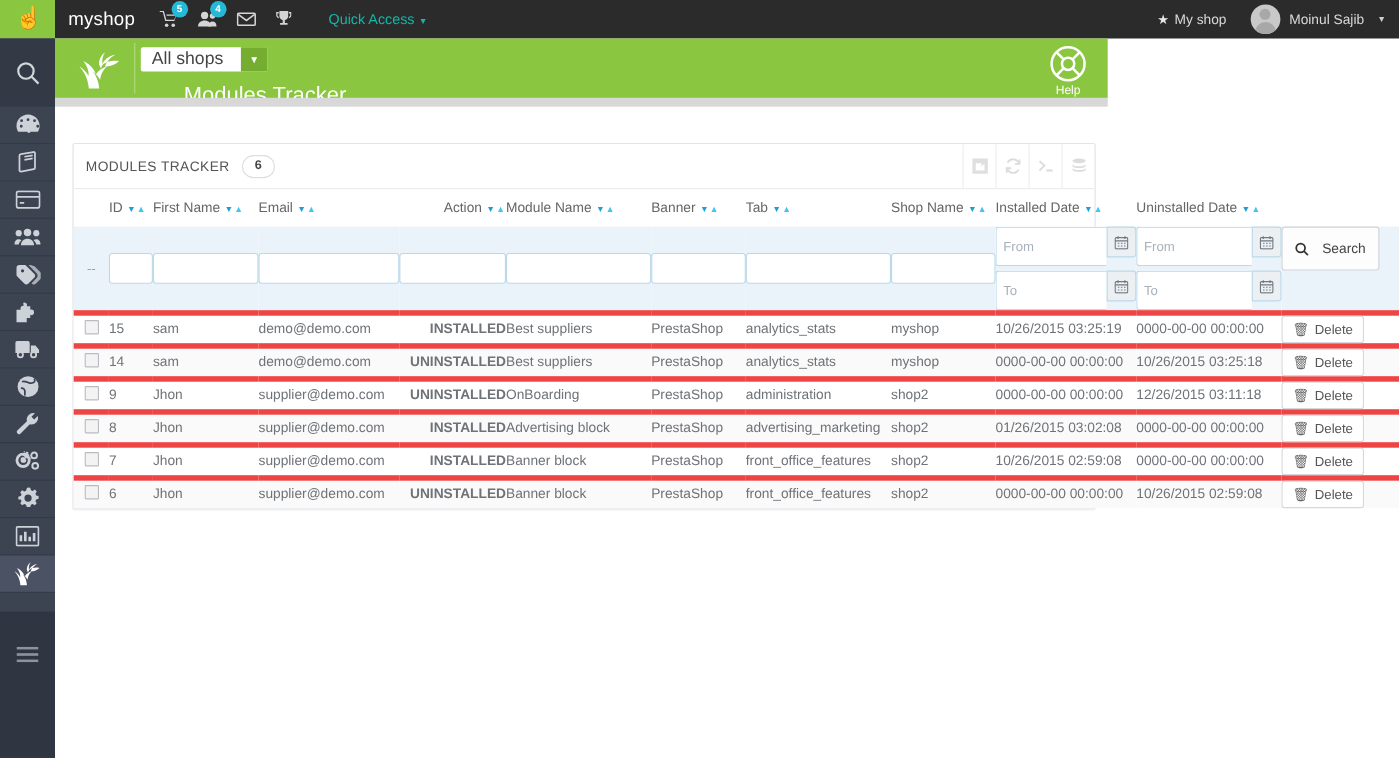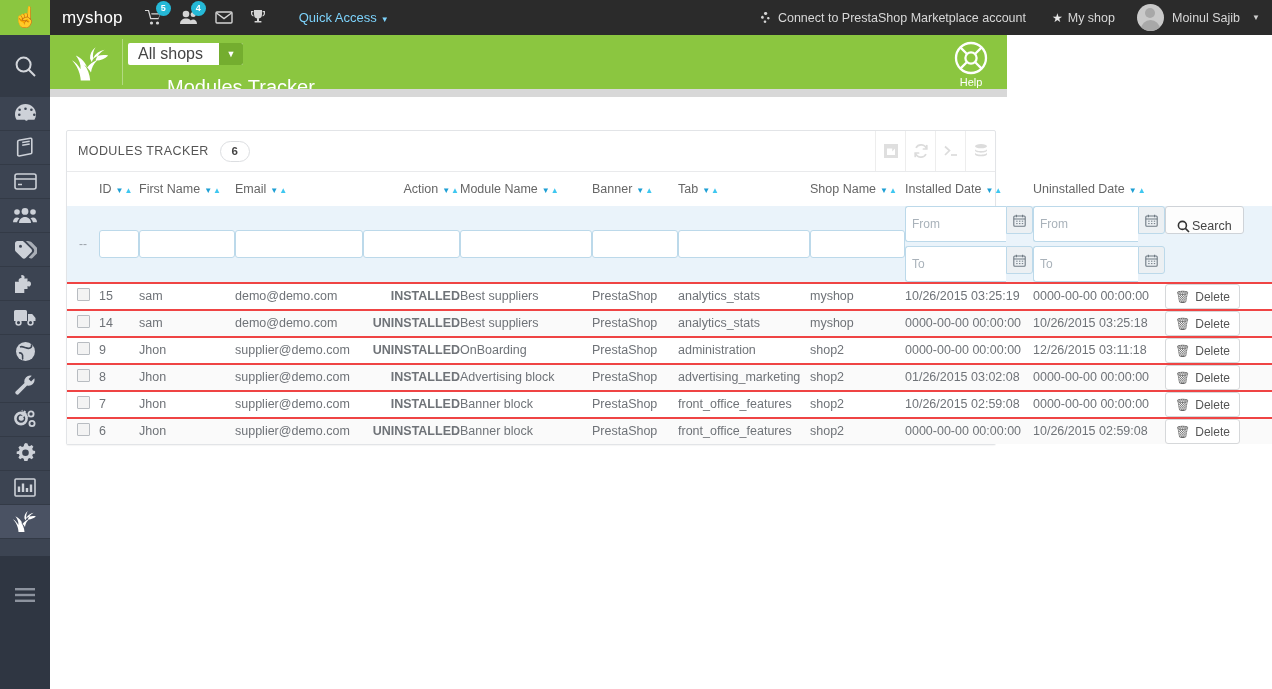--- a/index.html
+++ b/index.html
@@ -30,21 +30,21 @@
     letter-spacing: .2px; white-space: nowrap;
   }
   .tb-icon-wrap { position: relative; margin-right: 18px; display:flex; align-items:center; }
   .tb-icon { font-size: 15px; color: #d5d5d5; line-height: 1; }
   .badge {
     position: absolute; top: -9px; right: -9px;
     background: #25b9d7; color: #fff; font-size: 9px; font-weight: bold;
     border-radius: 9px; min-width: 15px; height: 15px; line-height: 15px;
     text-align: center; padding: 0 3px;
   }
-  #quick-access { font-size: 13px; color: #7dd3fc; margin-left: 16px; white-space: nowrap; }
+  #quick-access { font-size: 13px; color: #14b8a6; margin-left: 16px; white-space: nowrap; }
   .caret-down { font-size: 8px; margin-left: 4px; }
   #topbar-right { margin-left: auto; display: flex; align-items: center; padding-right: 12px; }
   #marketplace-link { font-size: 12.5px; color: #d8d8d8; white-space: nowrap; display:flex; align-items:center; gap:6px;}
   #myshop-link { font-size: 12.5px; color: #d8d8d8; margin-left: 26px; white-space: nowrap; display:flex; align-items:center; gap:5px;}
   .star-icon { color: #e8e8e8; font-size: 12px; }
   #employee-box { display: flex; align-items: center; margin-left: 22px; gap: 8px; }
   #avatar {
     width: 27px; height: 27px; border-radius: 50%; background: #c9c9c9;
     overflow: hidden; position: relative; flex: none;
   }
@@ -174,27 +174,27 @@
     padding: 0 6px; outline: none; font-family: "Liberation Sans", sans-serif;
   }
   .date-field input::placeholder { color: #a9b2ba; }
   .f-input::placeholder { color: #a9b2ba; }
   .cal-btn {
     width: 27px; height: 28px; border: 1px solid #bcd9ea; border-radius: 0 3px 3px 0;
     background: #ecf0f3; display: flex; align-items: center; justify-content: center;
     color: #6f7a84; flex: none;
   }
   #search-btn {
-    display: inline-flex; align-items: flex-end; gap: 2px;
-    height: 28px; padding: 0 11px; border: 1px solid #cfd3d8; border-radius: 3px;
+    display: inline-flex; align-items: center; gap: 12px;
+    height: 40px; padding: 0 11px; border: 1px solid #cfd3d8; border-radius: 3px;
     background: #fdfdfd; font-size: 12.5px; color: #444; white-space: nowrap;
     font-family: "Liberation Sans", sans-serif;
   }
 
-  tbody tr.data-row { border-top: 2px solid #ef4444; margin-top: 37px; }
+  tbody tr.data-row { border-top: 5px solid #ef4444; margin-top: 37px; }
   tbody tr.data-row.odd { background: #ffffff; }
   tbody tr.data-row.even { background: #fafafa; }
   tbody tr.data-row td {
     font-size: 12.5px; color: #6f7378; padding: 8px 6px; line-height: 1.33;
   }
   td.cb-cell { text-align: center; }
   .row-cb {
     width: 13px; height: 13px; border: 1px solid #b8bcc1; background: #f3f3f3;
     display: inline-block; border-radius: 1px;
   }
@@ -267,28 +267,20 @@
           <path d="M3 0h8v4.5a4 4 0 01-8 0zM0 1h2.4v1.2H1.2v1.4c0 .8.5 1.4 1.2 1.6v1.3C.9 6.2 0 5 0 3.6zM11.6 1H14v2.6c0 1.4-.9 2.6-2.4 2.9V5.2c.7-.2 1.2-.8 1.2-1.6V2.2h-1.2zM6 8.4h2V11h2.4v1.5H3.6V11H6z"></path>
         </svg>
     </span>
   </div>
 
   <div id="quick-access">
     <span>Quick Access</span><span class="caret-down">▼</span>
   </div>
 
   <div id="topbar-right">
-    <div id="marketplace-link">
-      <span>
-        <svg class="icon-svg" width="13" height="13" viewBox="0 0 13 13" fill="#d5d5d5">
-            <path d="M5.6 1.2c1.6-.9 3.2.4 2.6 1.9-.5 1.2-2.1 1.2-2.8.3C4.6 2.4 4.8 1.6 5.6 1.2zM2.3 5.4c1.1-1.3 3 0 2.4 1.5-.5 1.2-2.3 1.1-2.7-.2-.1-.5 0-.9.3-1.3zM8.8 6c1.3-.5 2.4 1 1.5 2-.8.9-2.3.3-2.3-.9 0-.5.3-.9.8-1.1zM5.4 9.6c1.1-.6 2.3.5 1.8 1.6-.4 1-1.9 1-2.4 0-.3-.6-.1-1.2.6-1.6z"></path>
-          </svg>
-      </span>
-      <span>Connect to PrestaShop Marketplace account</span>
-    </div>
     <div id="myshop-link">
       <span class="star-icon">★</span>
       <span>My shop</span>
     </div>
     <div id="employee-box">
       <div id="avatar"></div>
       <span id="employee-name">Moinul Sajib</span>
       <span class="caret-down">▼</span>
     </div>
   </div>

